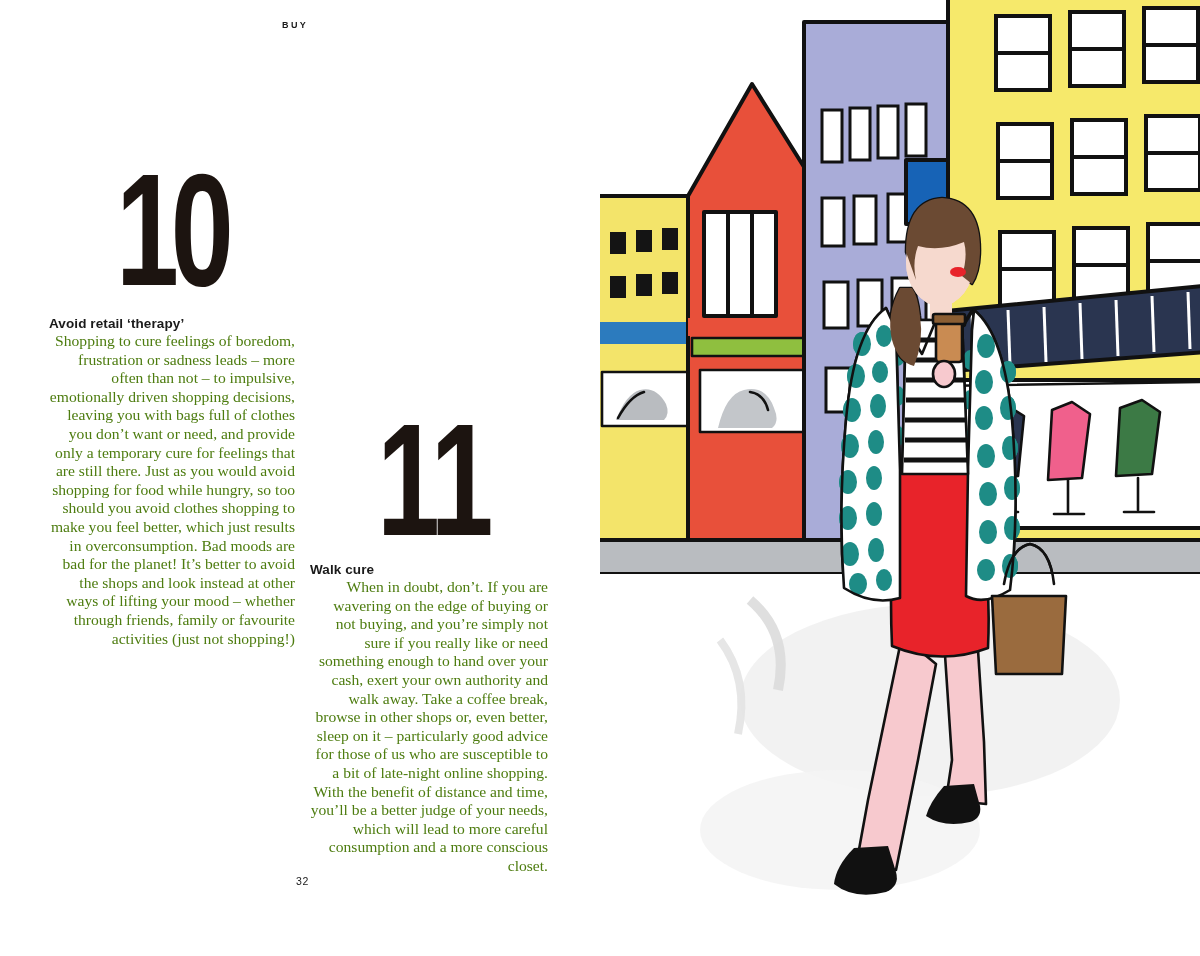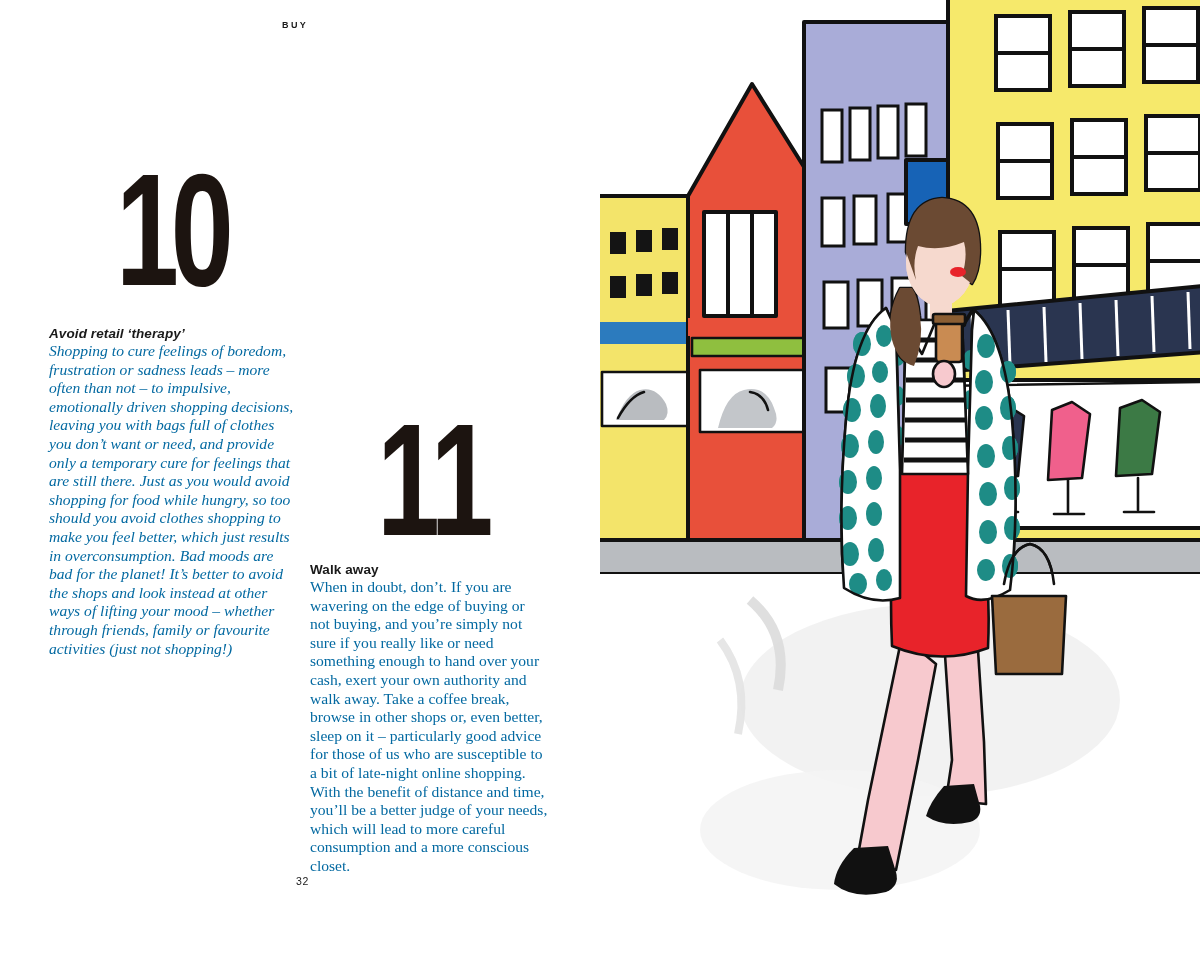--- a/index.html
+++ b/index.html
@@ -68,25 +68,25 @@
     font-size: 13.5px;
     font-weight: 700;
     letter-spacing: 0.1px;
     color: #1a1a1a;
   }
   .entry p {
     margin: 0;
     font-family: "Liberation Serif", serif;
     font-size: 15.6px;
     line-height: 18.6px;
-    text-align: left;
-    color: #0369a1;
+    text-align: right;
+    color: #4d7c0f;
     hyphens: none;
   }
-  #entry-10 { left: 49px; top: 326px; width: 246px; font-style: italic; }
+  #entry-10 { left: 49px; top: 316px; width: 246px; }
   #entry-11 { left: 310px; top: 562px; width: 238px; }
 
   
   #illustration {
     position: absolute;
     left: 600px; top: 0;
     width: 600px; height: 956px;
     overflow: hidden;
     background: #ffffff;
   }
@@ -101,21 +101,21 @@
 
   <div class="big-num" id="num-10">10</div>
   <div class="big-num" id="num-11">11</div>
 
   <div class="entry" id="entry-10">
     <h3>Avoid retail ‘therapy’</h3>
     <p>Shopping to cure feelings of boredom, frustration or sadness leads – more often than not – to impulsive, emotionally driven shopping decisions, leaving you with bags full of clothes you don’t want or need, and provide only a temporary cure for feelings that are still there. Just as you would avoid shopping for food while hungry, so too should you avoid clothes shopping to make you feel better, which just results in overconsumption. Bad moods are bad for the planet! It’s better to avoid the shops and look instead at other ways of lifting your mood – whether through friends, family or favourite activities (just not shopping!)</p>
   </div>
 
   <div class="entry" id="entry-11">
-    <h3>Walk away</h3>
+    <h3>Walk cure</h3>
     <p>When in doubt, don’t. If you are wavering on the edge of buying or not buying, and you’re simply not sure if you really like or need something enough to hand over your cash, exert your own authority and walk away. Take a coffee break, browse in other shops or, even better, sleep on it – particularly good advice for those of us who are susceptible to a bit of late-night online shopping. With the benefit of distance and time, you’ll be a better judge of your needs, which will lead to more careful consumption and a more conscious closet.</p>
   </div>
 
   <div id="folio">32</div>
 
   <div id="illustration">
     <svg width="600" height="956" viewBox="0 0 600 956" xmlns="http://www.w3.org/2000/svg" aria-hidden="true">
       <defs>
         <style>
           .ol { fill:none; stroke:#111111; stroke-width:4; stroke-linecap:round; stroke-linejoin:round; }

